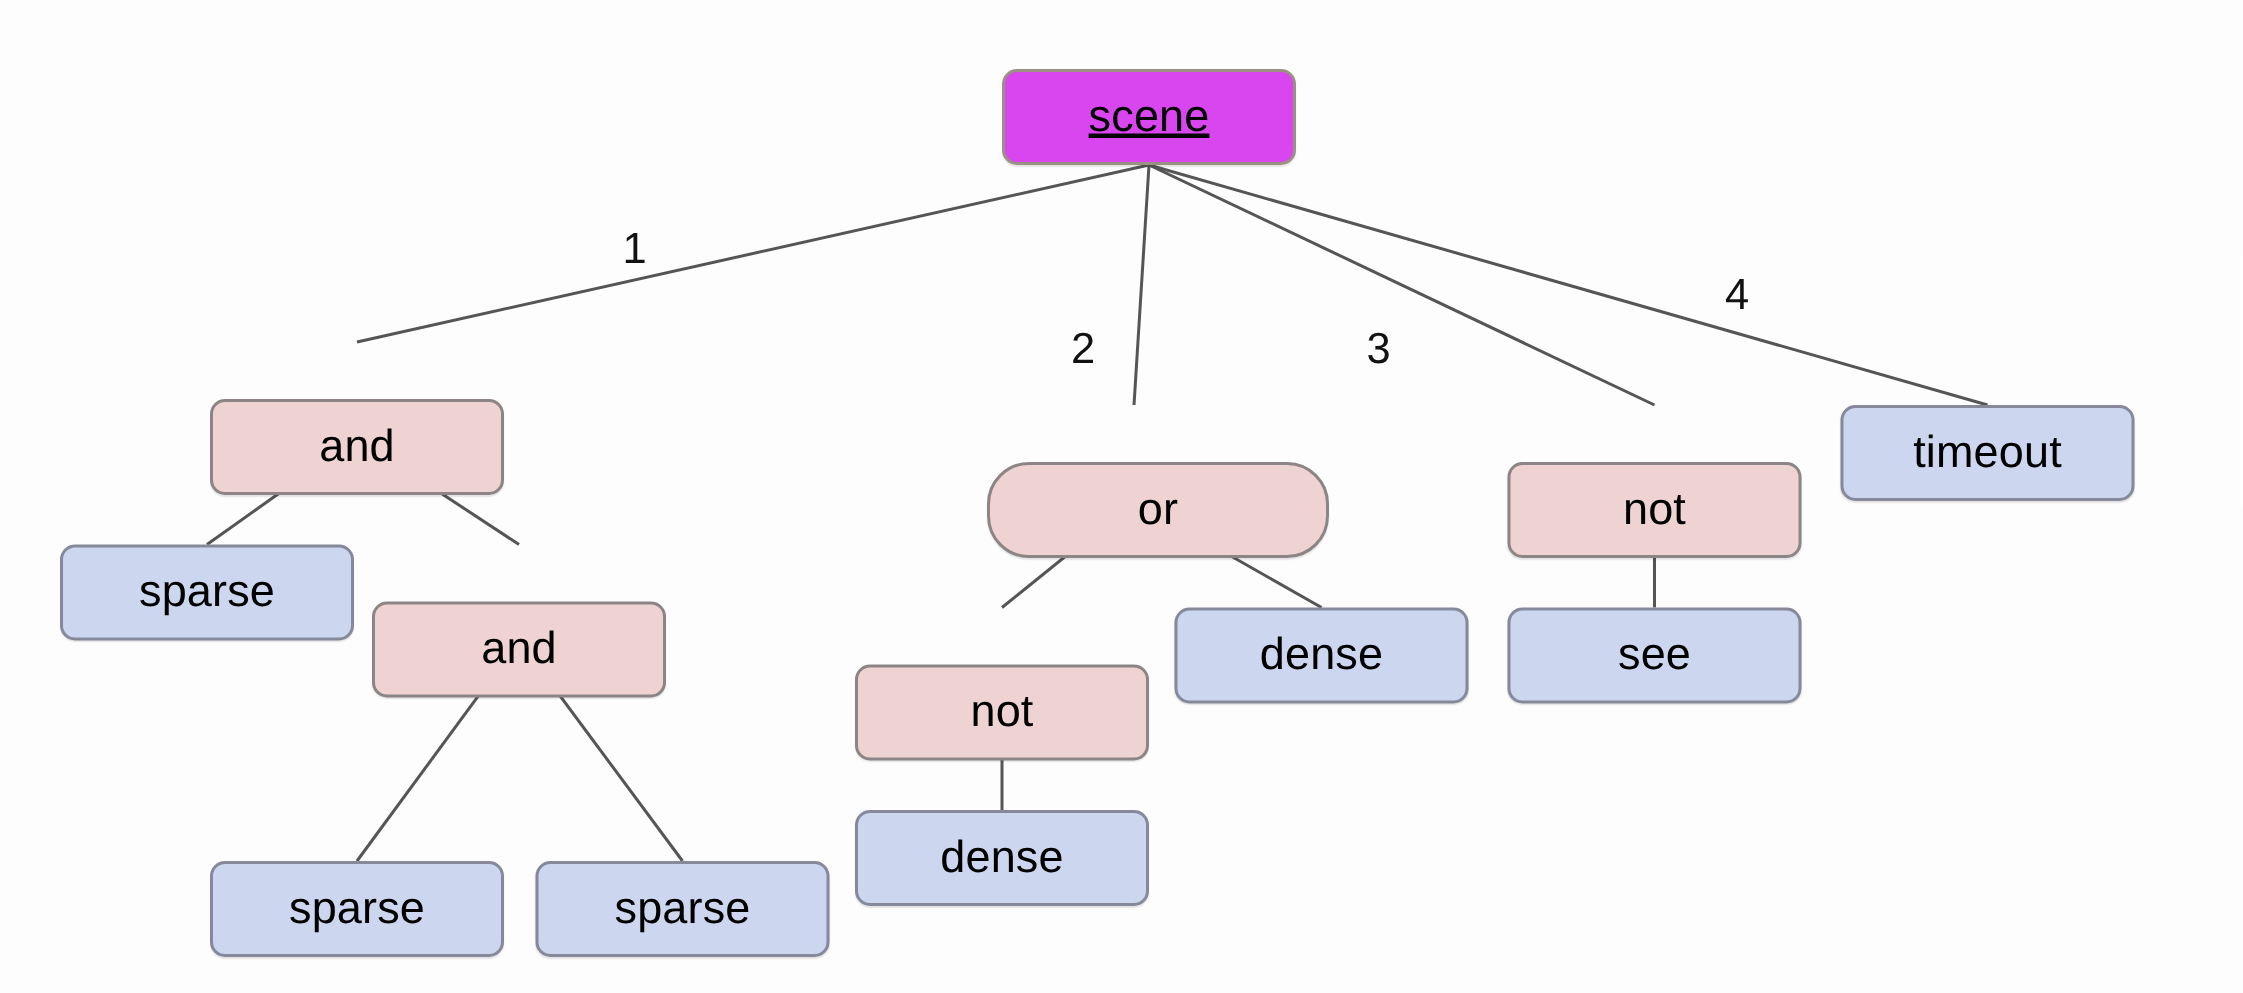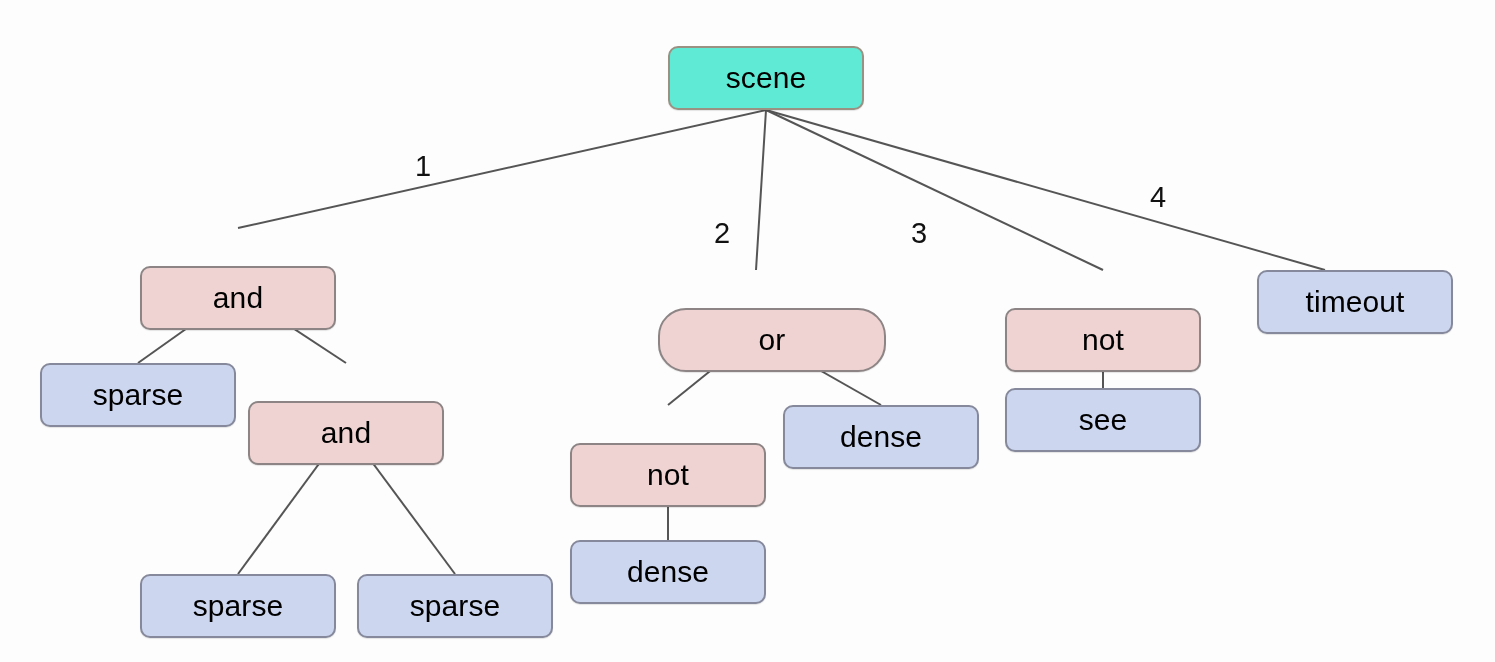--- a/index.html
+++ b/index.html
@@ -34,21 +34,21 @@
     display: flex;
     align-items: center;
     justify-content: center;
     font-size: 30px;
     line-height: 1;
     color: #000000;
     letter-spacing: 0.1px;
     white-space: nowrap;
     box-shadow: 0 1px 1px rgba(0,0,0,0.10);
   }
-  .node.root   { background: #5eead4; border-color: #9b9183; }
+  .node.root   { background: #d946ef; border-color: #9b9183; text-decoration: underline; }
   .node.op     { background: #eed3d2; border-color: #8d8585; margin-top: 38px; }
   .node.leaf   { background: #ccd6ef; border-color: #85899b; }
   .edge-label {
     position: absolute;
     font-size: 29px;
     line-height: 1;
     color: #111111;
     white-space: nowrap;
   }
 </style>
@@ -75,22 +75,22 @@
       <div class="node op" style="left: 140px; top: 228px; width: 196px; height: 64px;">and</div>
       <div class="node leaf" style="left: 40px; top: 363px; width: 196px; height: 64px;">sparse</div>
       <div class="node op" style="left: 248px; top: 363px; width: 196px; height: 64px;">and</div>
       <div class="node leaf" style="left: 140px; top: 574px; width: 196px; height: 64px;">sparse</div>
       <div class="node leaf" style="left: 357px; top: 574px; width: 196px; height: 64px;">sparse</div>
       <div class="node op" style="left: 658px; top: 270px; width: 228px; height: 64px; border-radius: 28px;">or</div>
       <div class="node op" style="left: 570px; top: 405px; width: 196px; height: 64px;">not</div>
       <div class="node leaf" style="left: 783px; top: 405px; width: 196px; height: 64px;">dense</div>
       <div class="node leaf" style="left: 570px; top: 540px; width: 196px; height: 64px;">dense</div>
       <div class="node op" style="left: 1005px; top: 270px; width: 196px; height: 64px;">not</div>
-      <div class="node leaf" style="left: 1005px; top: 388px; width: 196px; height: 64px;">see</div>
-      <div class="node leaf" style="left: 1257px; top: 270px; width: 196px; height: 64px;">timeout</div>
+      <div class="node leaf" style="left: 1005px; top: 405px; width: 196px; height: 64px;">see</div>
+      <div class="node leaf" style="left: 1227px; top: 270px; width: 196px; height: 64px;">timeout</div>
     </div>
   <div id="label-layer">
       <div class="edge-label" style="left: 415px; top: 152px;">1</div>
       <div class="edge-label" style="left: 714px; top: 219px;">2</div>
       <div class="edge-label" style="left: 911px; top: 219px;">3</div>
       <div class="edge-label" style="left: 1150px; top: 183px;">4</div>
     </div>
 </div>
 
 </body></html>

